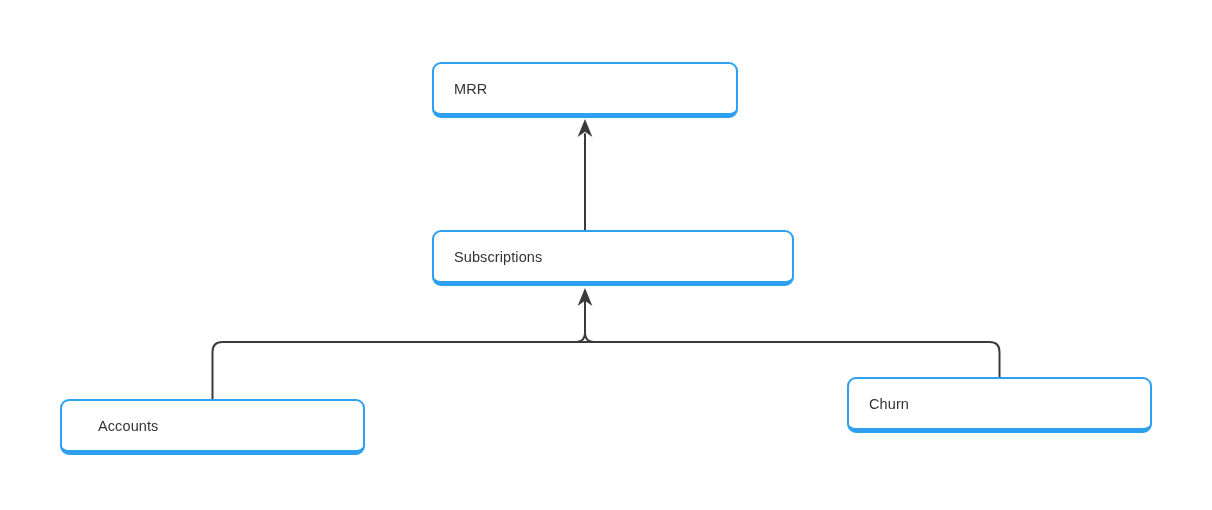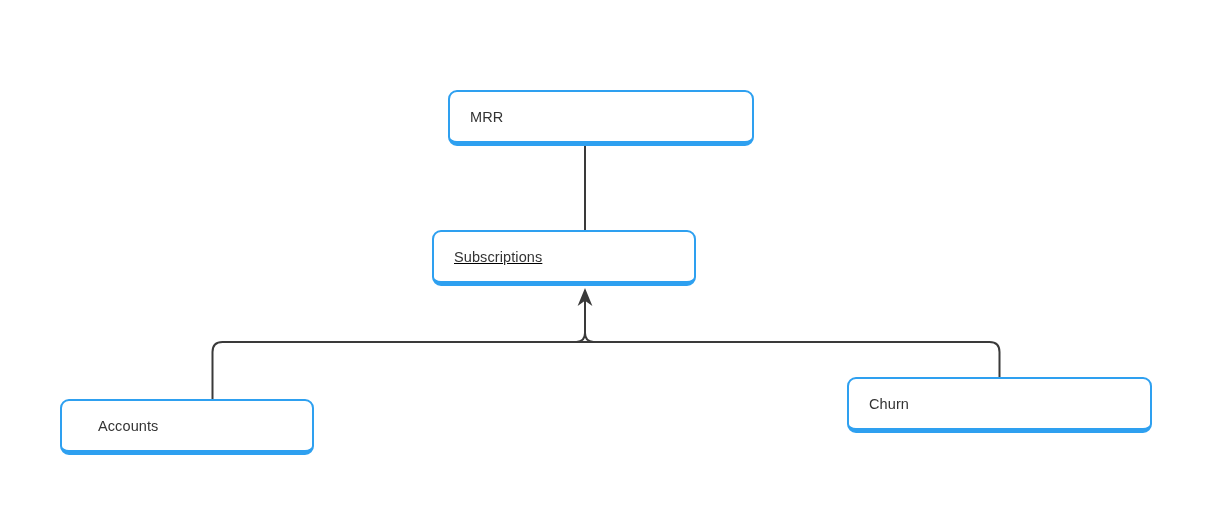--- a/index.html
+++ b/index.html
@@ -46,23 +46,23 @@
     align-items: center;
     padding: 0 20px;
     cursor: default;
   }
   .node-label {
     font-size: 14.5px;
     color: var(--node-text, #333333);
     letter-spacing: 0.1px;
     white-space: nowrap;
   }
-  .node-mrr           { left: 448px; top: 62px;  width: 306px; margin-top: 28px; }
-  .node-subscriptions { left: 432px; top: 230px; width: 264px; text-decoration: underline; }
-  .node-accounts      { left: 60px;  top: 399px; width: 254px; padding-left: 36px; }
+  .node-mrr           { left: 432px; top: 62px;  width: 306px; }
+  .node-subscriptions { left: 432px; top: 230px; width: 362px; }
+  .node-accounts      { left: 60px;  top: 399px; width: 305px; padding-left: 36px; }
   .node-churn         { left: 847px; top: 377px; width: 305px; }
 </style>
 </head>
 <body>
 
 <div class="canvas">
 
   <svg class="connectors" viewBox="0 0 1212 510" xmlns="http://www.w3.org/2000/svg">
 
     <g>

